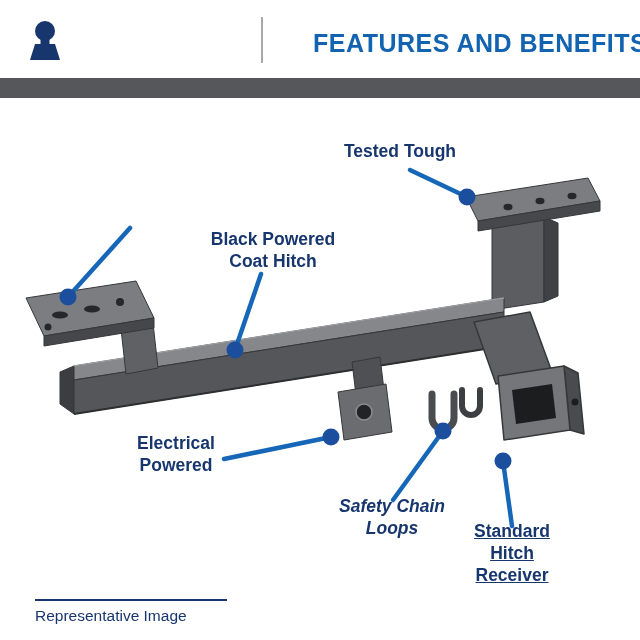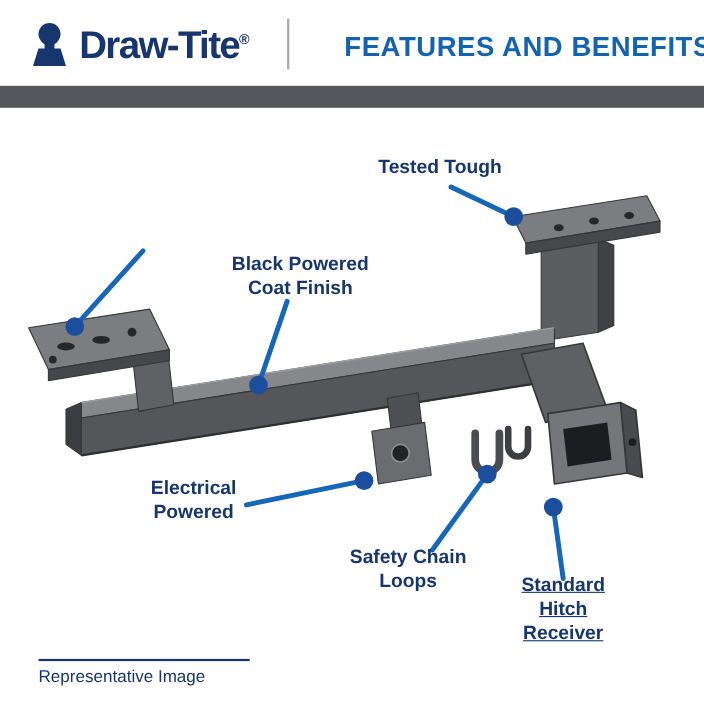--- a/index.html
+++ b/index.html
@@ -34,21 +34,20 @@
 <body>
 
 <div class="page">
 
   <div class="header">
     <svg class="ball-icon" width="36" height="42" viewBox="0 0 36 42">
       <circle cx="17" cy="11" r="10" fill="#17366e"></circle>
       <rect x="12.5" y="18" width="9" height="7" fill="#17366e"></rect>
       <polygon points="7,24 27,24 32,40 2,40" fill="#17366e"></polygon>
     </svg>
-    <div class="brand"><span>Draw-Tite</span><sup>®</sup></div>
     <div class="header-divider"></div>
     <div class="header-title">FEATURES AND BENEFITS</div>
   </div>
 
   <div class="gray-band"></div>
 
   <div class="diagram">
 
     <svg width="640" height="640" viewBox="0 0 640 640">
 
@@ -113,24 +112,24 @@
         <circle cx="68" cy="297" r="8.5"></circle>
         <circle cx="235" cy="350" r="8.5"></circle>
         <circle cx="331" cy="437" r="8.5"></circle>
         <circle cx="443" cy="431" r="8.5"></circle>
         <circle cx="503" cy="461" r="8.5"></circle>
       </g>
     </svg>
 
     <div class="callout-label" style="left:400px;top:140px;">Tested Tough</div>
     <div class="callout-label" style="left:273px;top:228px;">Black Powered
-Coat Finish</div>
+Coat Hitch</div>
     <div class="callout-label" style="left:176px;top:432px;">Electrical
 Powered</div>
-    <div class="callout-label" style="left:371px;top:495px;">Safety Chain
+    <div class="callout-label" style="left:392px;top:495px;font-style:italic;">Safety Chain
 Loops</div>
     <div class="callout-label" style="left:512px;top:520px;text-decoration:underline;">Standard
 Hitch Receiver</div>
   </div>
 
   <div class="footer-line"></div>
   <div class="footer-note">Representative Image</div>
 
 </div>
 

